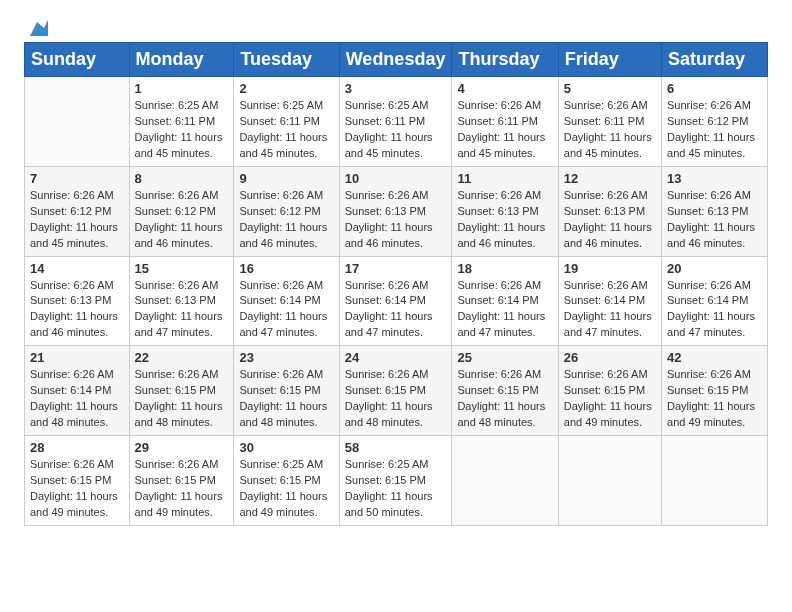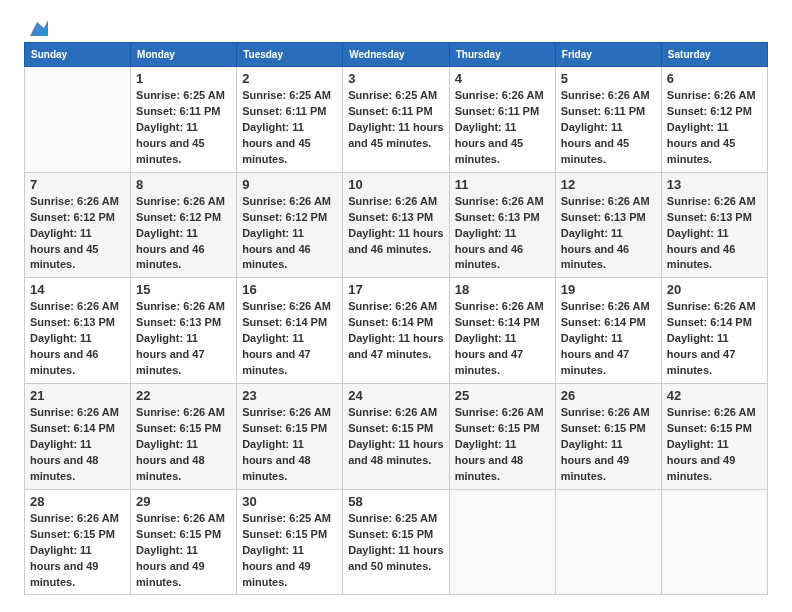--- a/index.html
+++ b/index.html
@@ -46,21 +46,21 @@
       margin-top: 2px;
     }
     table {
       width: 100%;
       border-collapse: collapse;
       margin-top: 6px;
     }
     thead tr th {
       background-color: #2a6ebb;
       color: #fff;
-      font-size: 10px;
+      font-size: 18px;
       font-weight: bold;
       padding: 6px 6px;
       text-align: left;
       border: 1px solid #1a5aaa;
     }
     tbody tr td {
       border: 1px solid #ccc;
       vertical-align: top;
       padding: 4px 5px;
       font-size: 11px;
@@ -76,21 +76,20 @@
       font-size: 13px;
       font-weight: bold;
       color: #333;
       display: block;
       margin-bottom: 2px;
     }
     .day-info {
       font-size: 11px;
       color: #333;
       line-height: 1.45;
-      font-weight: bold;
     }
     .empty-cell {
       background: #f9f9f9;
     }
   </style>
 </head>
 <body>
 
 <div class="header">
   <div class="logo">

